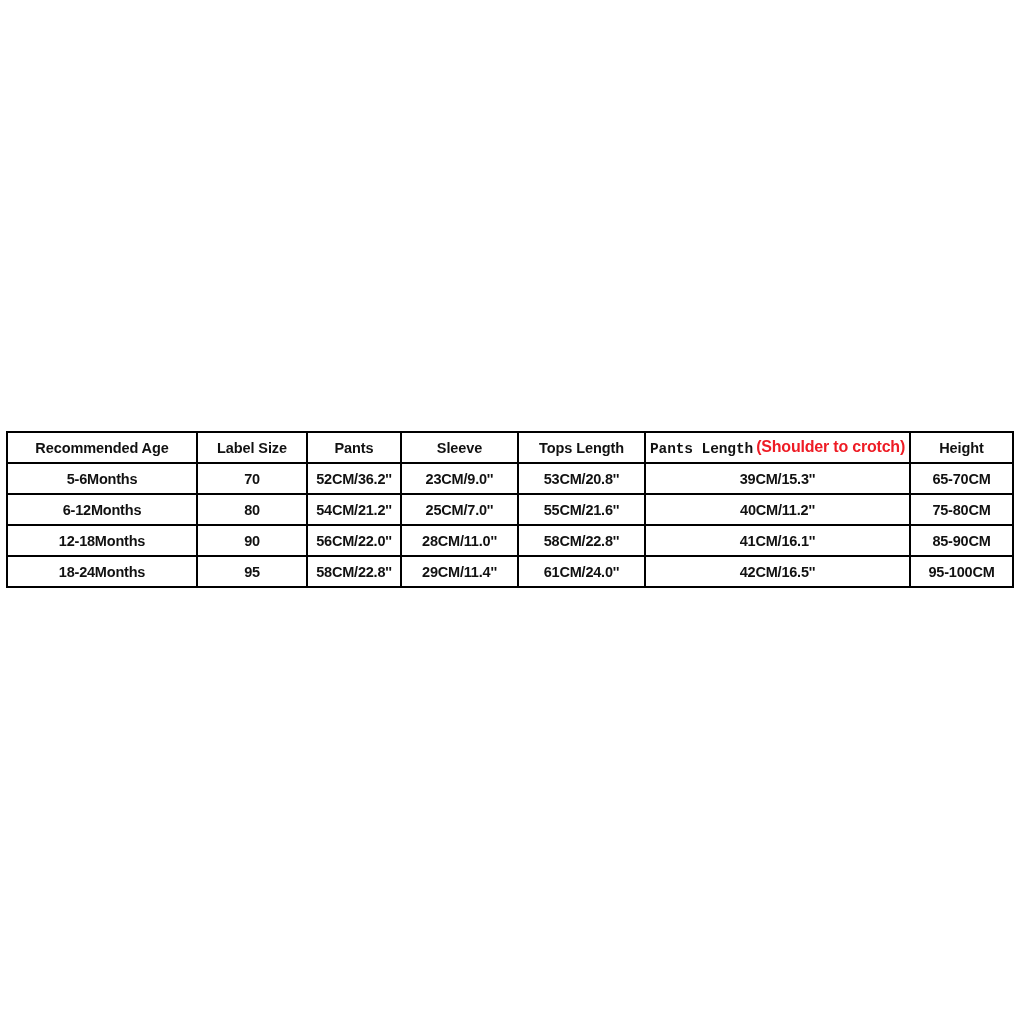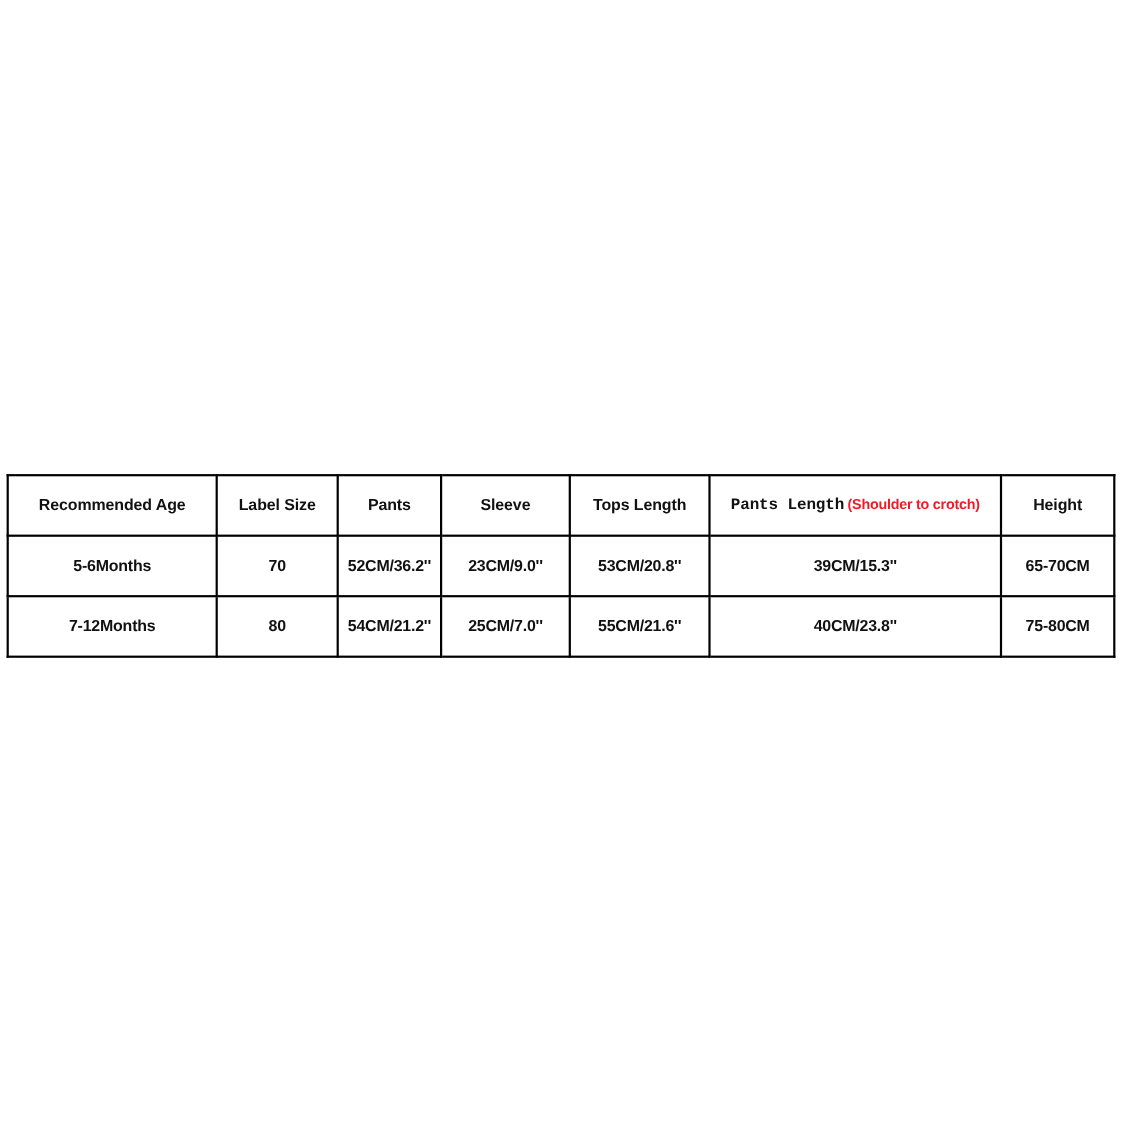--- a/index.html
+++ b/index.html
@@ -24,21 +24,21 @@
     width: 1006px;
     border-collapse: collapse;
     table-layout: fixed;
     background: #ffffff;
   }
 
   #size-chart-table td,
   #size-chart-table th {
     border: 2px solid #000000;
     height: 29px;
-    padding: 12px 2px;
+    padding: 0 2px;
     text-align: center;
     vertical-align: middle;
     font-weight: bold;
     color: #111111;
     font-family: "Liberation Sans", sans-serif;
     font-size: 14.5px;
     letter-spacing: -0.2px;
     white-space: nowrap;
     overflow: hidden;
     margin-left: 33px;
@@ -58,21 +58,21 @@
   col.c-pants  { width: 265px; }
   col.c-height { width: 103px; }
 
   .hdr-main {
     display: inline;
     font-family: Liberation Mono, monospace;
   }
   .hdr-note {
     display: inline;
     color: #ee1c25;
-    font-size: 13px;
+    font-size: 16px;
     font-weight: bold;
     letter-spacing: -0.2px;
     margin-left: 3px;
     position: relative;
     top: -0.5px;
   }
   .hdr-pants-wrap {
     display: inline-block;
     white-space: nowrap;
   }
@@ -107,22 +107,40 @@
     <tr>
       <td>5-6Months</td>
       <td>70</td>
       <td>52CM/36.2''</td>
       <td>23CM/9.0''</td>
       <td>53CM/20.8''</td>
       <td>39CM/15.3''</td>
       <td>65-70CM</td>
     </tr>
     <tr>
-      <td>7-12Months</td>
+      <td>6-12Months</td>
       <td>80</td>
       <td>54CM/21.2''</td>
       <td>25CM/7.0''</td>
       <td>55CM/21.6''</td>
-      <td>40CM/23.8''</td>
+      <td>40CM/11.2''</td>
       <td>75-80CM</td>
+    </tr>
+    <tr>
+      <td>12-18Months</td>
+      <td>90</td>
+      <td>56CM/22.0''</td>
+      <td>28CM/11.0''</td>
+      <td>58CM/22.8''</td>
+      <td>41CM/16.1''</td>
+      <td>85-90CM</td>
+    </tr>
+    <tr>
+      <td>18-24Months</td>
+      <td>95</td>
+      <td>58CM/22.8''</td>
+      <td>29CM/11.4''</td>
+      <td>61CM/24.0''</td>
+      <td>42CM/16.5''</td>
+      <td>95-100CM</td>
     </tr>
   </tbody>
 </table>
 
 </body></html>

